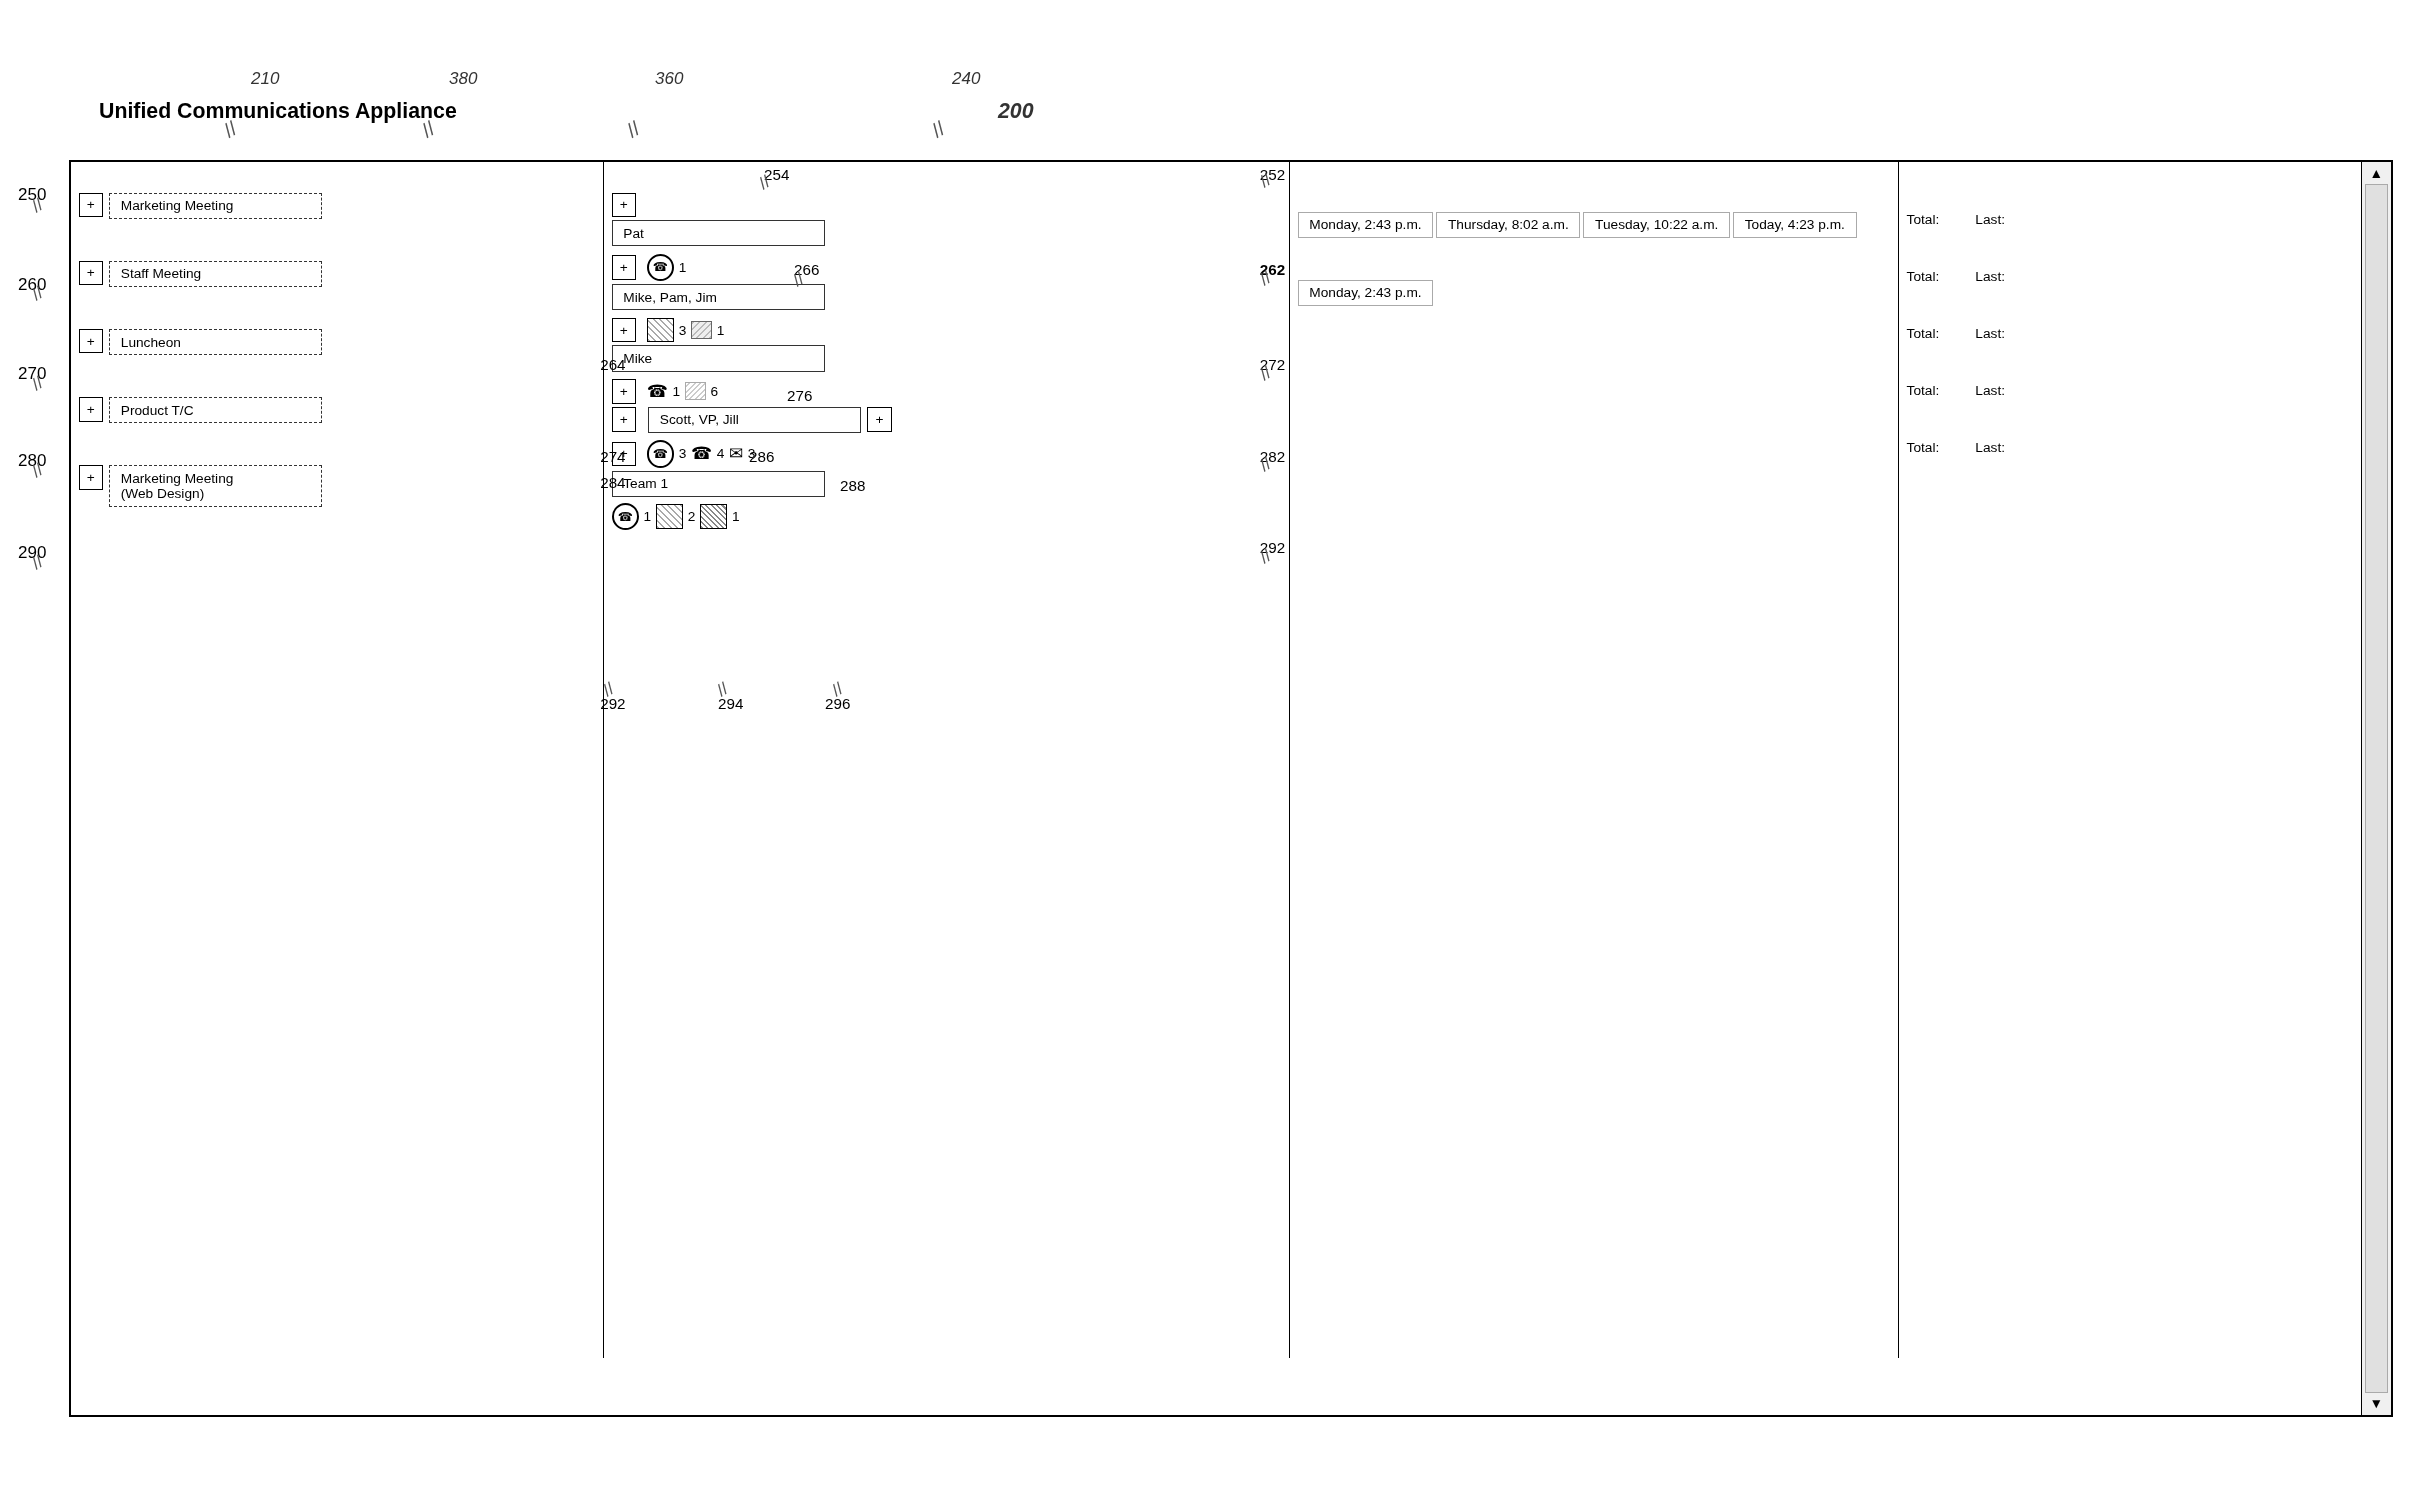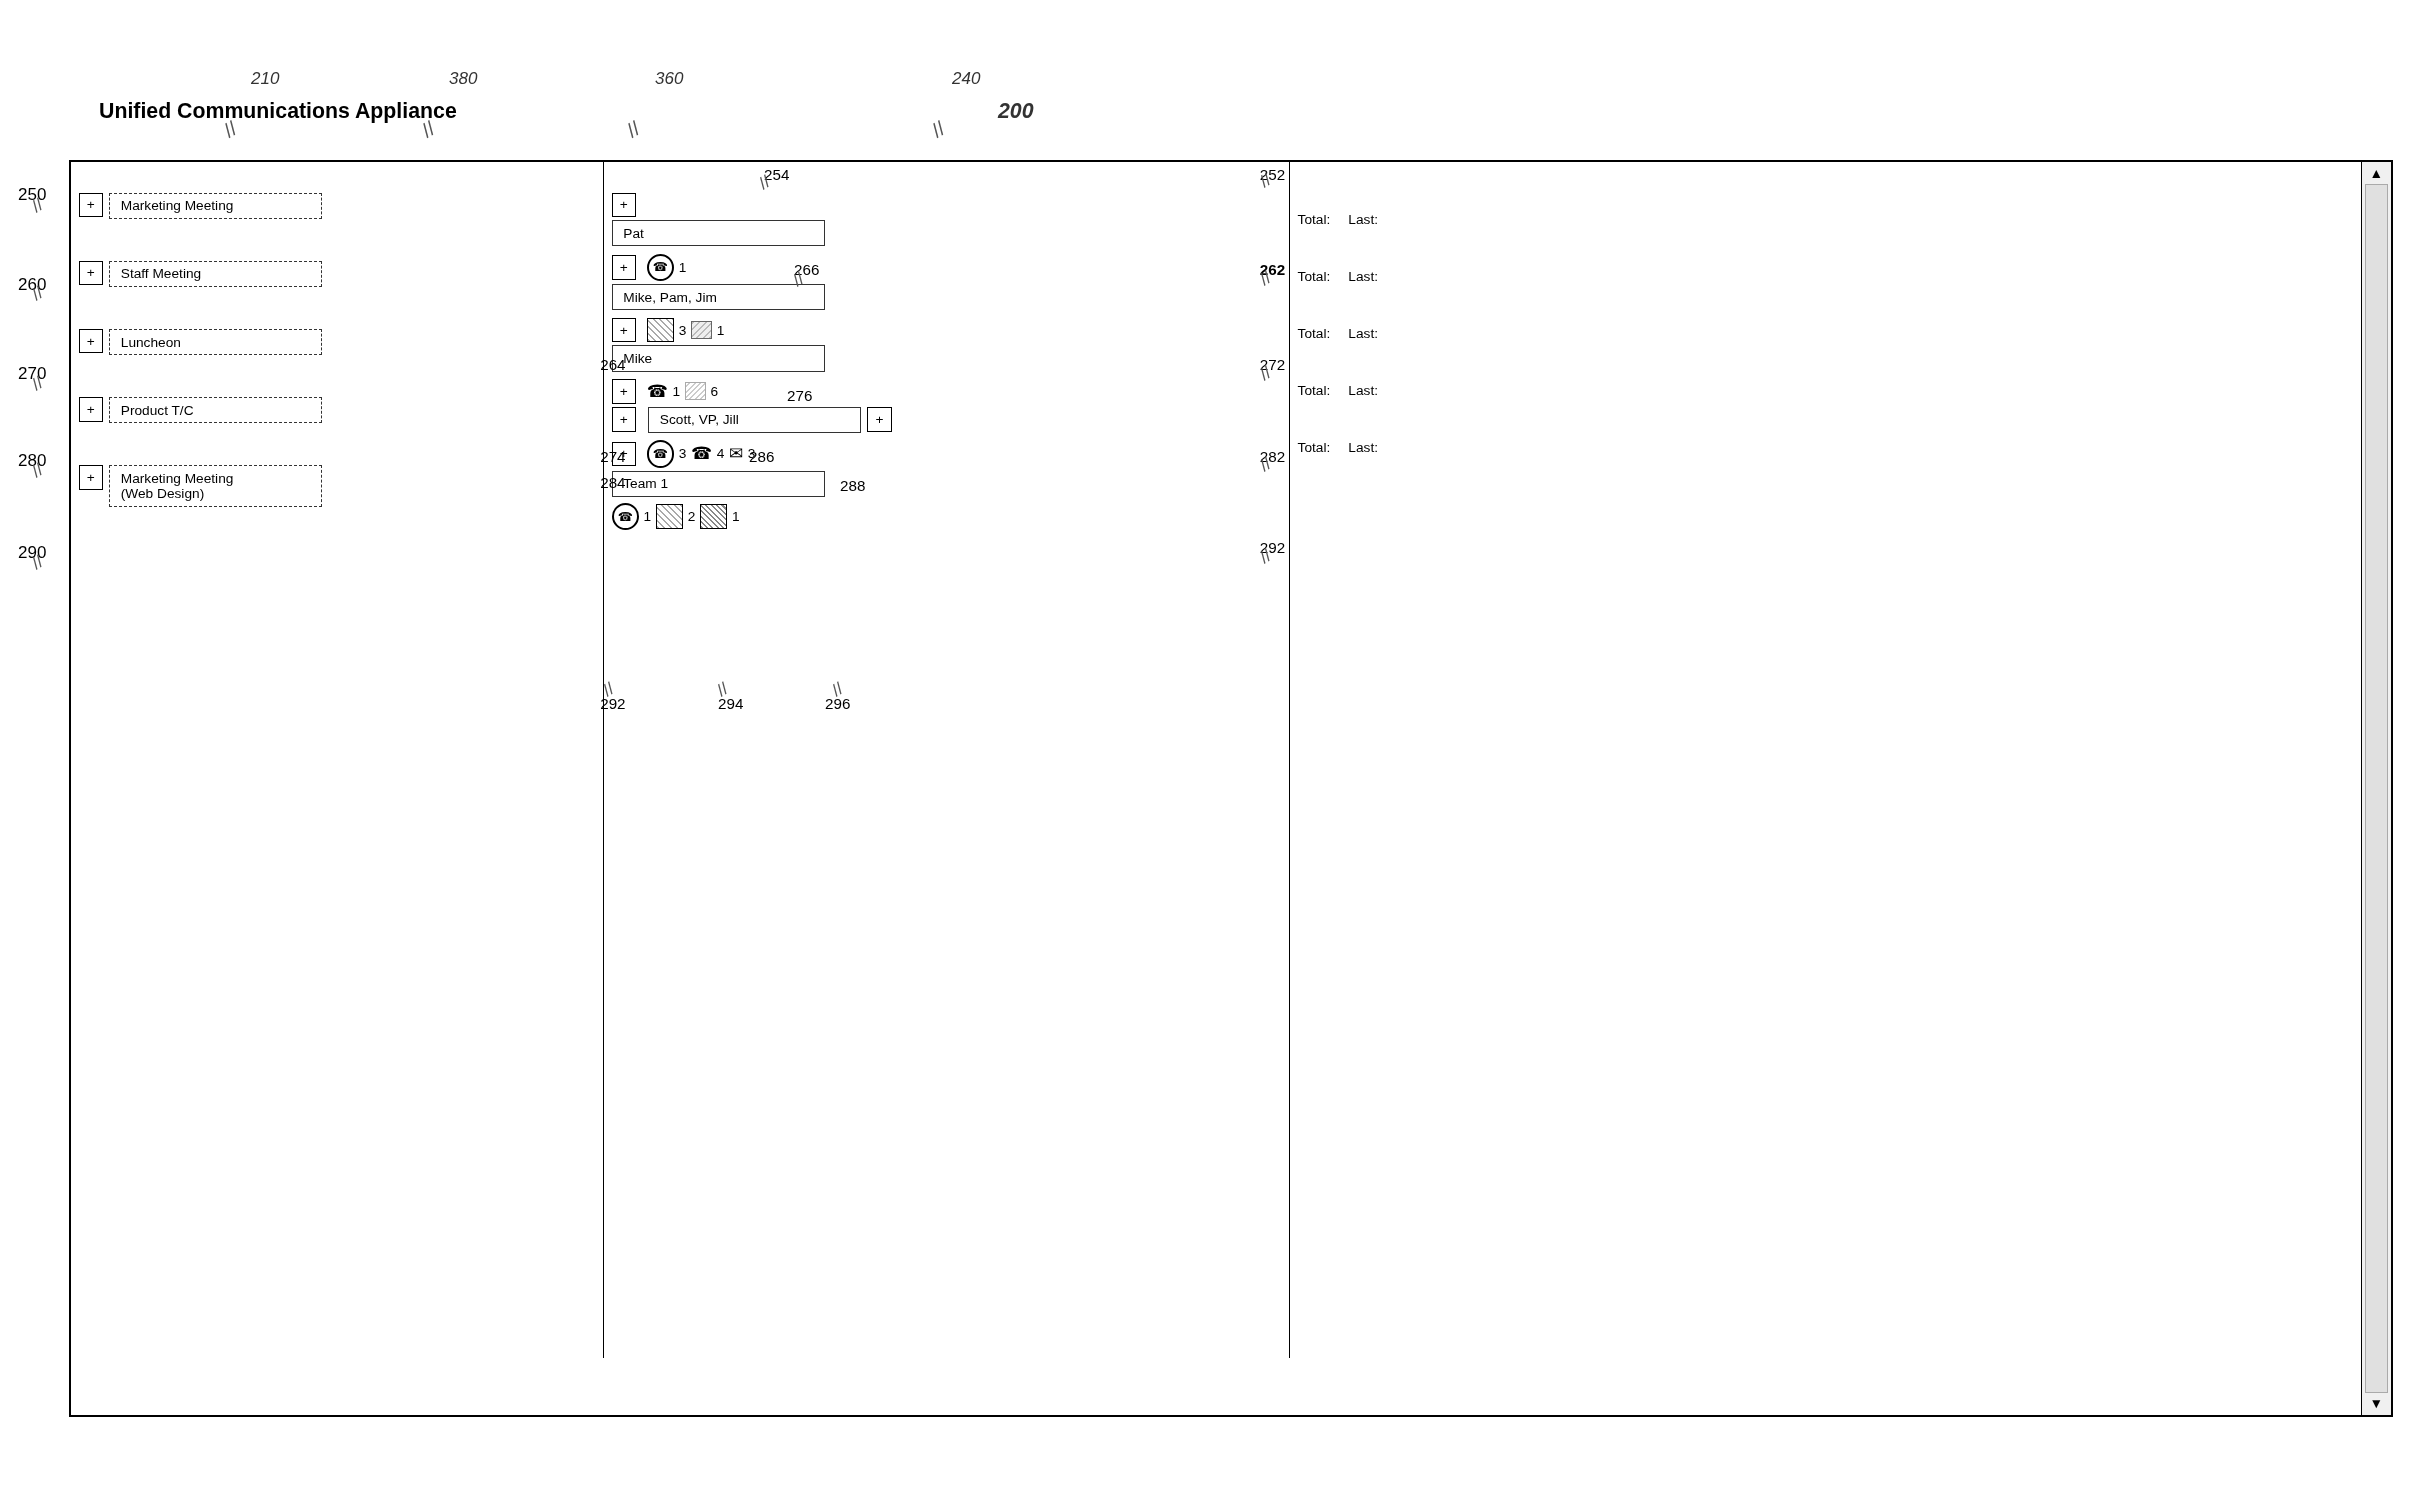--- a/index.html
+++ b/index.html
@@ -190,21 +190,21 @@
       font-size: 13.7px;
       display: inline-block;
       margin-bottom: 42px;
     }
 
     
     .size-box {
       font-size: 13.7px;
       margin-bottom: 42px;
       display: flex;
-      gap: 18px;
+      gap: 36px;
     }
 
   </style>
 </head>
 <body>
 
 <div class="ref-num" style="top:69px; left:251px;">210</div>
 <div class="ref-num" style="top:69px; left:449px;">380</div>
 <div class="ref-num" style="top:69px; left:655px;">360</div>
 <div class="ref-num" style="top:69px; left:952px;">240</div>
@@ -363,20 +363,27 @@
       <div style="position:absolute; left:-3.8px; top:533px; font-size:15.2px;">292</div>
       <div style="position:absolute; left:114px; top:533px; font-size:15.2px;">294</div>
       <div style="position:absolute; left:221px; top:533px; font-size:15.2px;">296</div>
 
       <div style="position:absolute; left:0px; top:518px; font-size:17px; color:#555; transform:rotate(-30deg);">//</div>
       <div style="position:absolute; left:114px; top:518px; font-size:17px; color:#555; transform:rotate(-30deg);">//</div>
       <div style="position:absolute; left:229px; top:518px; font-size:17px; color:#555; transform:rotate(-30deg);">//</div>
 
     </div>
 
+    <div class="col-time-body">
+      <div class="time-box" style="margin-top:42px;">Monday, 2:43 p.m.</div>
+      <div class="time-box">Thursday, 8:02 a.m.</div>
+      <div class="time-box">Tuesday, 10:22 a.m.</div>
+      <div class="time-box">Today, 4:23 p.m.</div>
+      <div class="time-box">Monday, 2:43 p.m.</div>
+    </div>
 
     <div class="col-size-body">
 
       <div class="size-box" style="margin-top:42px;">
         <span>Total:</span>
         <span>Last:</span>
       </div>
 
       <div class="size-box">
         <span>Total:</span>

